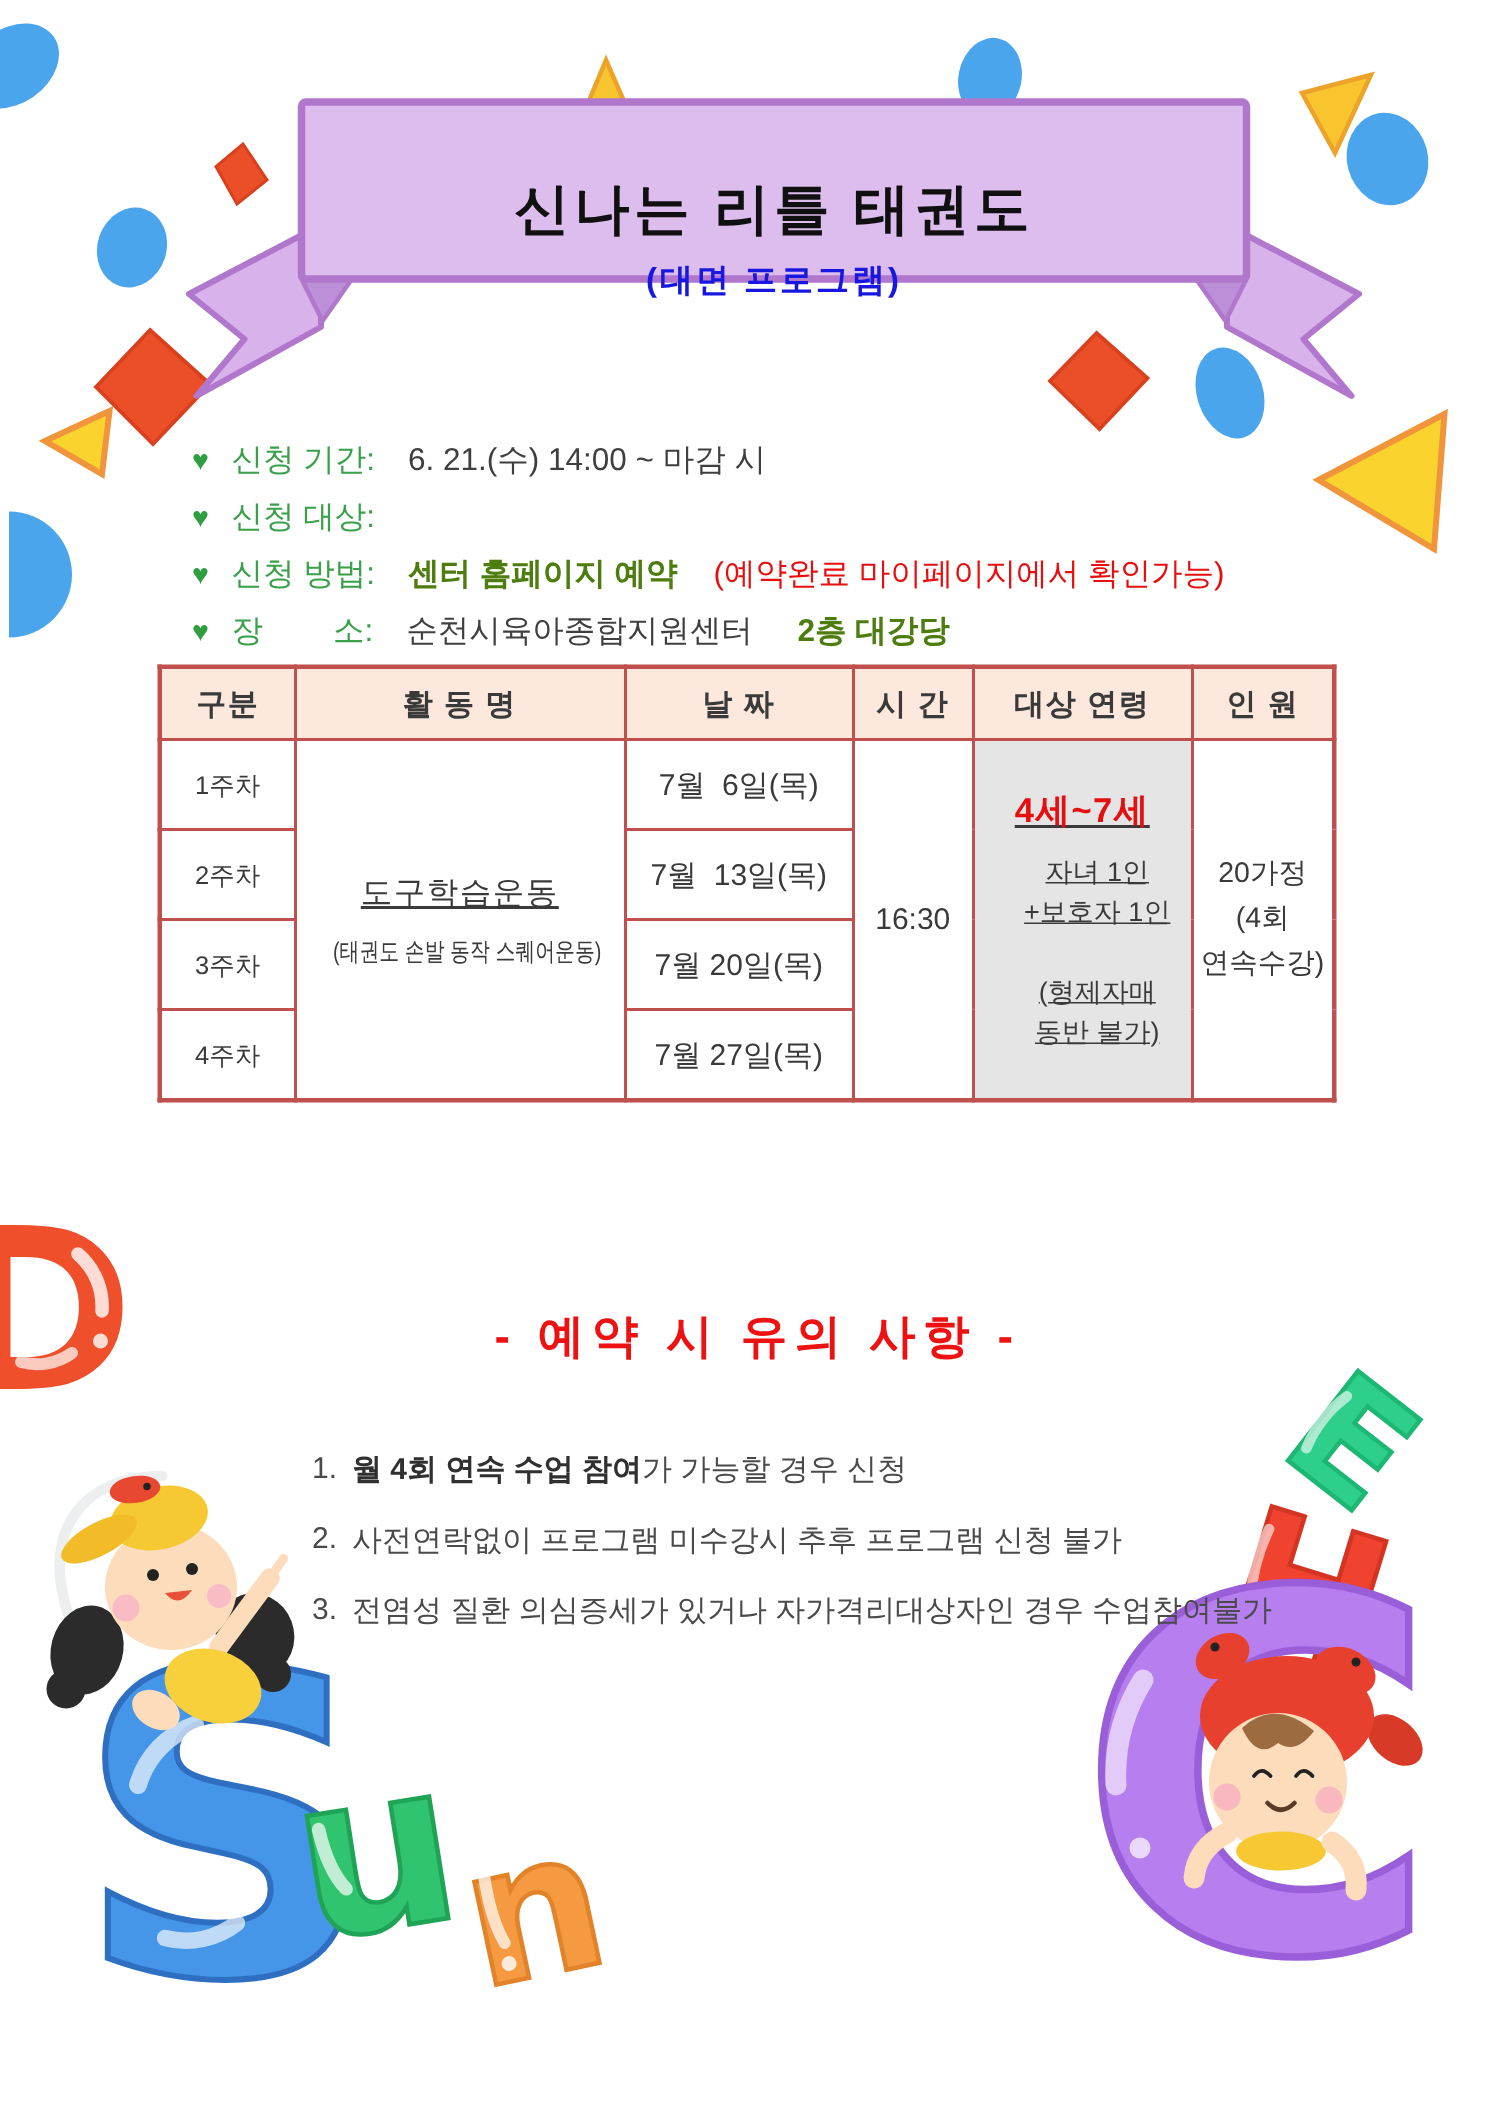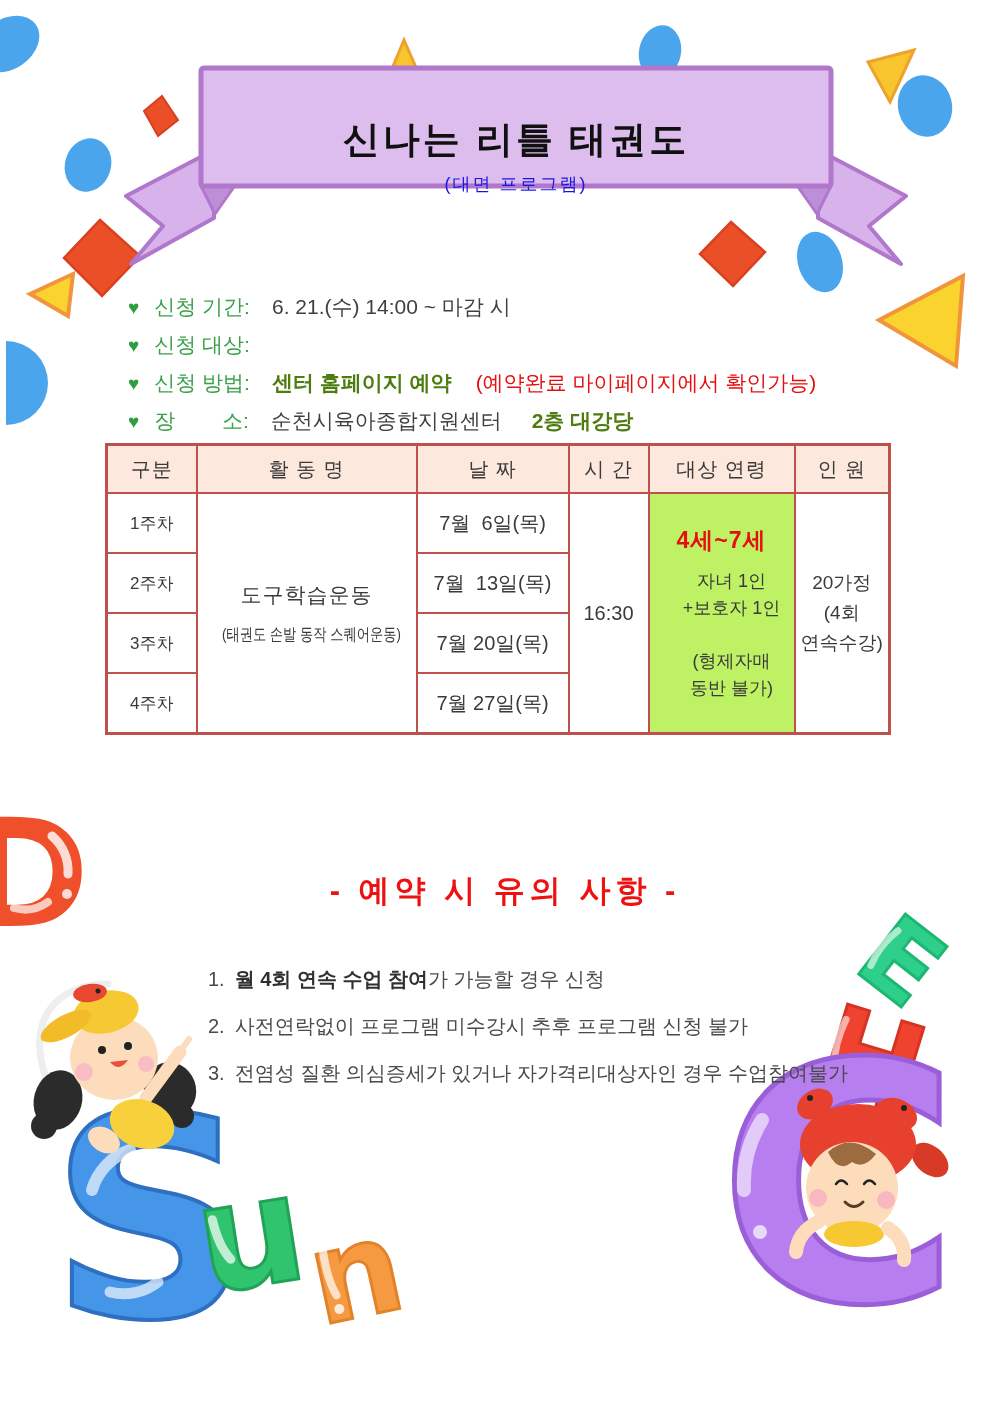--- a/index.html
+++ b/index.html
@@ -3,48 +3,48 @@
 <meta charset="utf-8">
 <style>
   html,body{margin:0;padding:0;background:#ffffff;}
   .page{position:relative;width:992px;height:1403px;background:#ffffff;overflow:hidden;
         font-family:"Liberation Sans","DejaVu Sans",sans-serif;}
   svg.decor{position:absolute;left:0;top:0;pointer-events:none;}
 
   
   .banner-text{position:absolute;left:201px;top:86px;width:630px;text-align:center;margin-top:29px;}
   .banner-title{font-size:37px;font-weight:bold;color:#101010;letter-spacing:3px;}
-  .banner-subtitle{font-size:18px;font-weight:normal;color:#1717e0;margin-top:7px;letter-spacing:2px;}
+  .banner-subtitle{font-size:22px;font-weight:bold;color:#1717e0;margin-top:7px;letter-spacing:2px;}
 
   
   .info-list{position:absolute;left:128px;top:288px;width:740px;}
   .info-row{display:flex;align-items:baseline;height:38px;font-size:21px;line-height:38px;}
   .heart{color:#2f9e41;font-size:19px;margin-right:15px;}
   .info-label{color:#3aa04a;white-space:pre;}
   .info-value{color:#3f3f3f;margin-left:10px;white-space:pre;}
   .seg{white-space:pre;}
   .seg-plain{color:#3f3f3f;}
   .seg-bold{color:#262626;font-weight:bold;}
   .seg-blue{color:#4d7c0f;font-weight:bold;}
   .seg-red{color:#e60e0e;font-weight:normal;}
   .info-value .seg{margin:12px;}
 
   
   table.schedule{position:absolute;left:105px;top:443px;width:783px;height:279px;
                  border-collapse:collapse;table-layout:fixed;background:#fff;
                  border:3px solid #c0504d;}
   table.schedule th,table.schedule td{border:2px solid #c0504d;text-align:center;vertical-align:middle;
                  color:#3a3a3a;padding:0;}
-  table.schedule th{background:#fce8dc;font-size:20px;font-weight:normal;height:46px;letter-spacing:1px;margin-left:12px;}
+  table.schedule th{background:#fce8dc;font-size:20px;font-weight:bold;height:46px;letter-spacing:1px;margin-left:12px;}
   .cell-week{font-size:17px;height:58px;}
   .cell-date{font-size:20px;white-space:pre;margin-top:43px;}
   .cell-time{font-size:20px;}
-  .act-line1{font-size:21px;letter-spacing:1px;}
+  .act-line1{font-size:21px;letter-spacing:1px;text-decoration:underline;}
   .act-line2{font-size:17px;white-space:nowrap;transform:scaleX(0.78);margin-top:14px;}
-  .cell-age{background:#bef264;}
+  .cell-age{background:#e5e5e5;text-decoration:underline;}
   .age-top{color:#e60e0e;font-weight:bold;font-size:23px;letter-spacing:1px;margin-bottom:12px;}
   .age-line{font-size:18px;line-height:27px;margin-left:20px;}
   .age-gap{height:26px;}
   .cap-line{font-size:19px;line-height:30px;}
 
   
   .notice-heading{position:absolute;left:0;top:870px;width:1010px;text-align:center;
                   font-size:31px;font-weight:bold;color:#ee1111;letter-spacing:5px;}
   .notice-list{position:absolute;left:208px;top:956px;}
   .notice-item{height:47px;display:flex;align-items:center;font-size:20px;color:#4a4a4a;}

